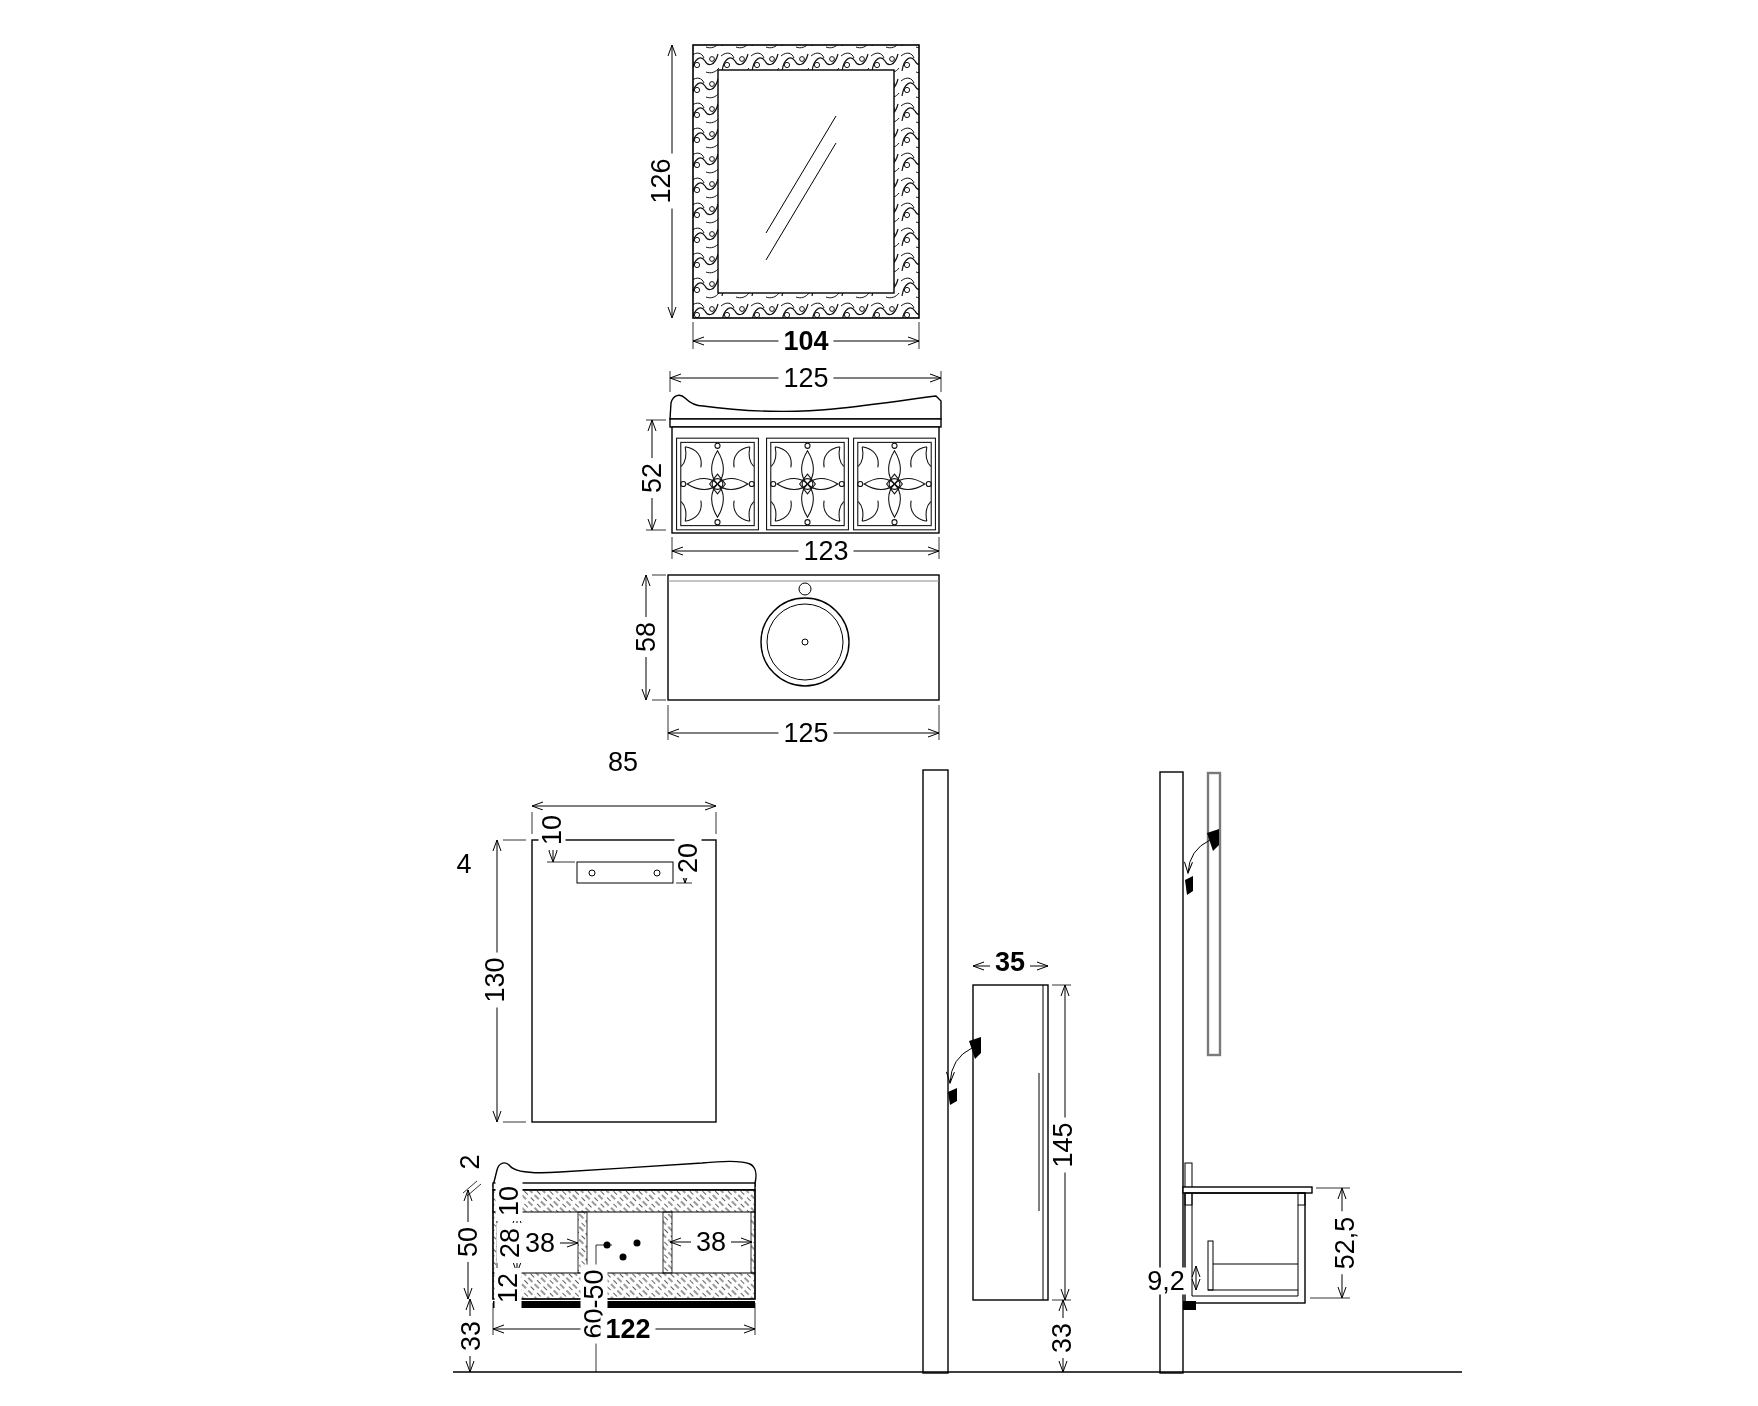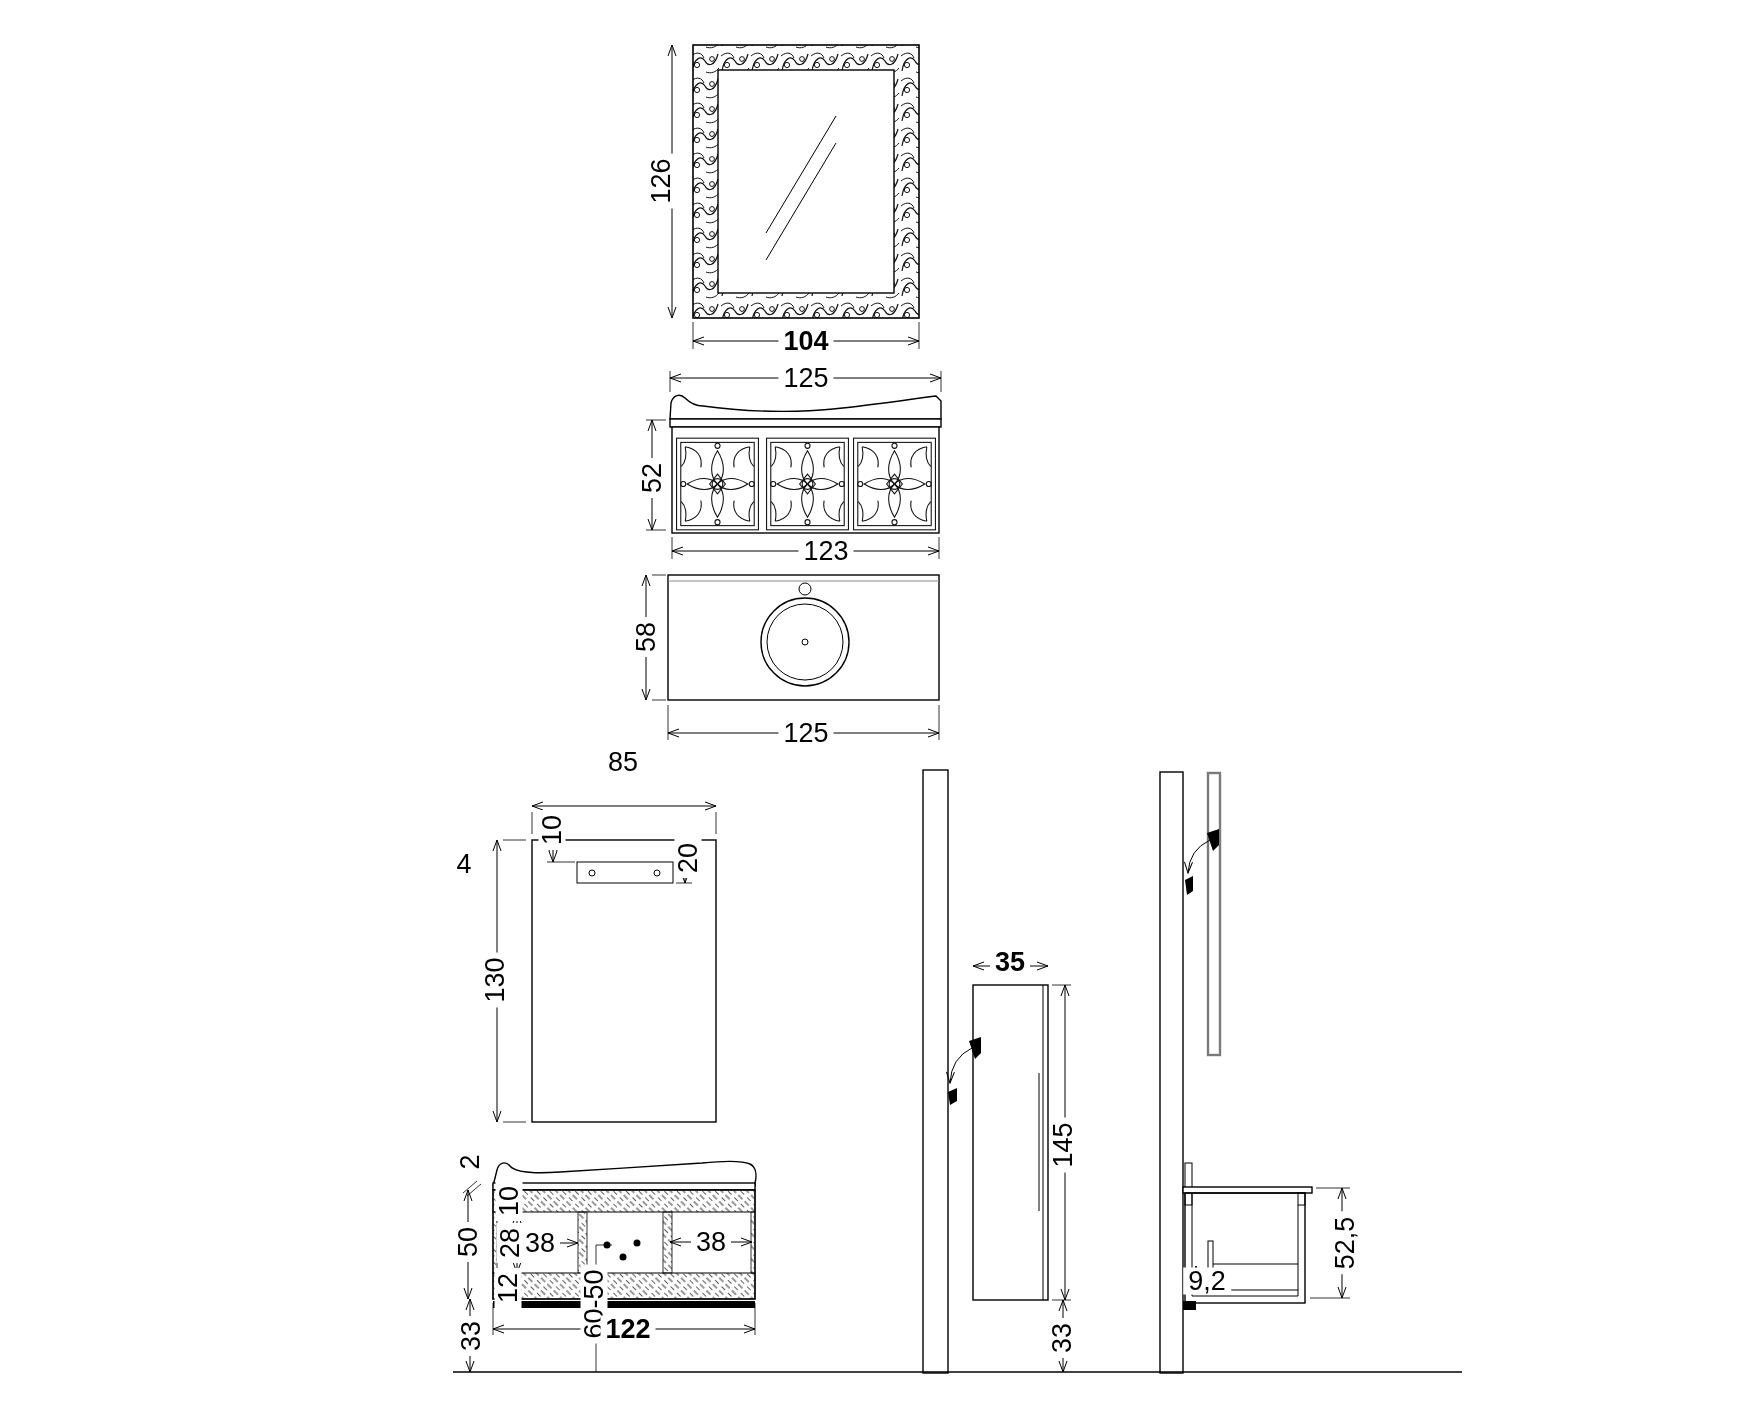--- a/index.html
+++ b/index.html
@@ -209,15 +209,15 @@
 <span class="dim rot" style="left:508px;top:1288px;">12</span>
 <span class="dim" style="left:540px;top:1243px;">38</span>
 <span class="dim" style="left:711px;top:1242px;">38</span>
 <span class="dim rot" style="left:594px;top:1304px;">60-50</span>
 <span class="dim" style="left:628px;top:1329px;font-weight:bold;">122</span>
 <span class="dim rot" style="left:471px;top:1336px;">33</span>
 <span class="dim" style="left:1010px;top:962px;font-weight:bold;">35</span>
 <span class="dim rot" style="left:1063px;top:1145px;">145</span>
 <span class="dim rot" style="left:1062px;top:1338px;">33</span>
 <span class="dim rot" style="left:1345px;top:1243px;">52,5</span>
-<span class="dim" style="left:1207px;top:1281px;">9,2</span>
+<span class="dim" style="left:1166px;top:1281px;">9,2</span>
 
 </div>
 
 </body></html>

